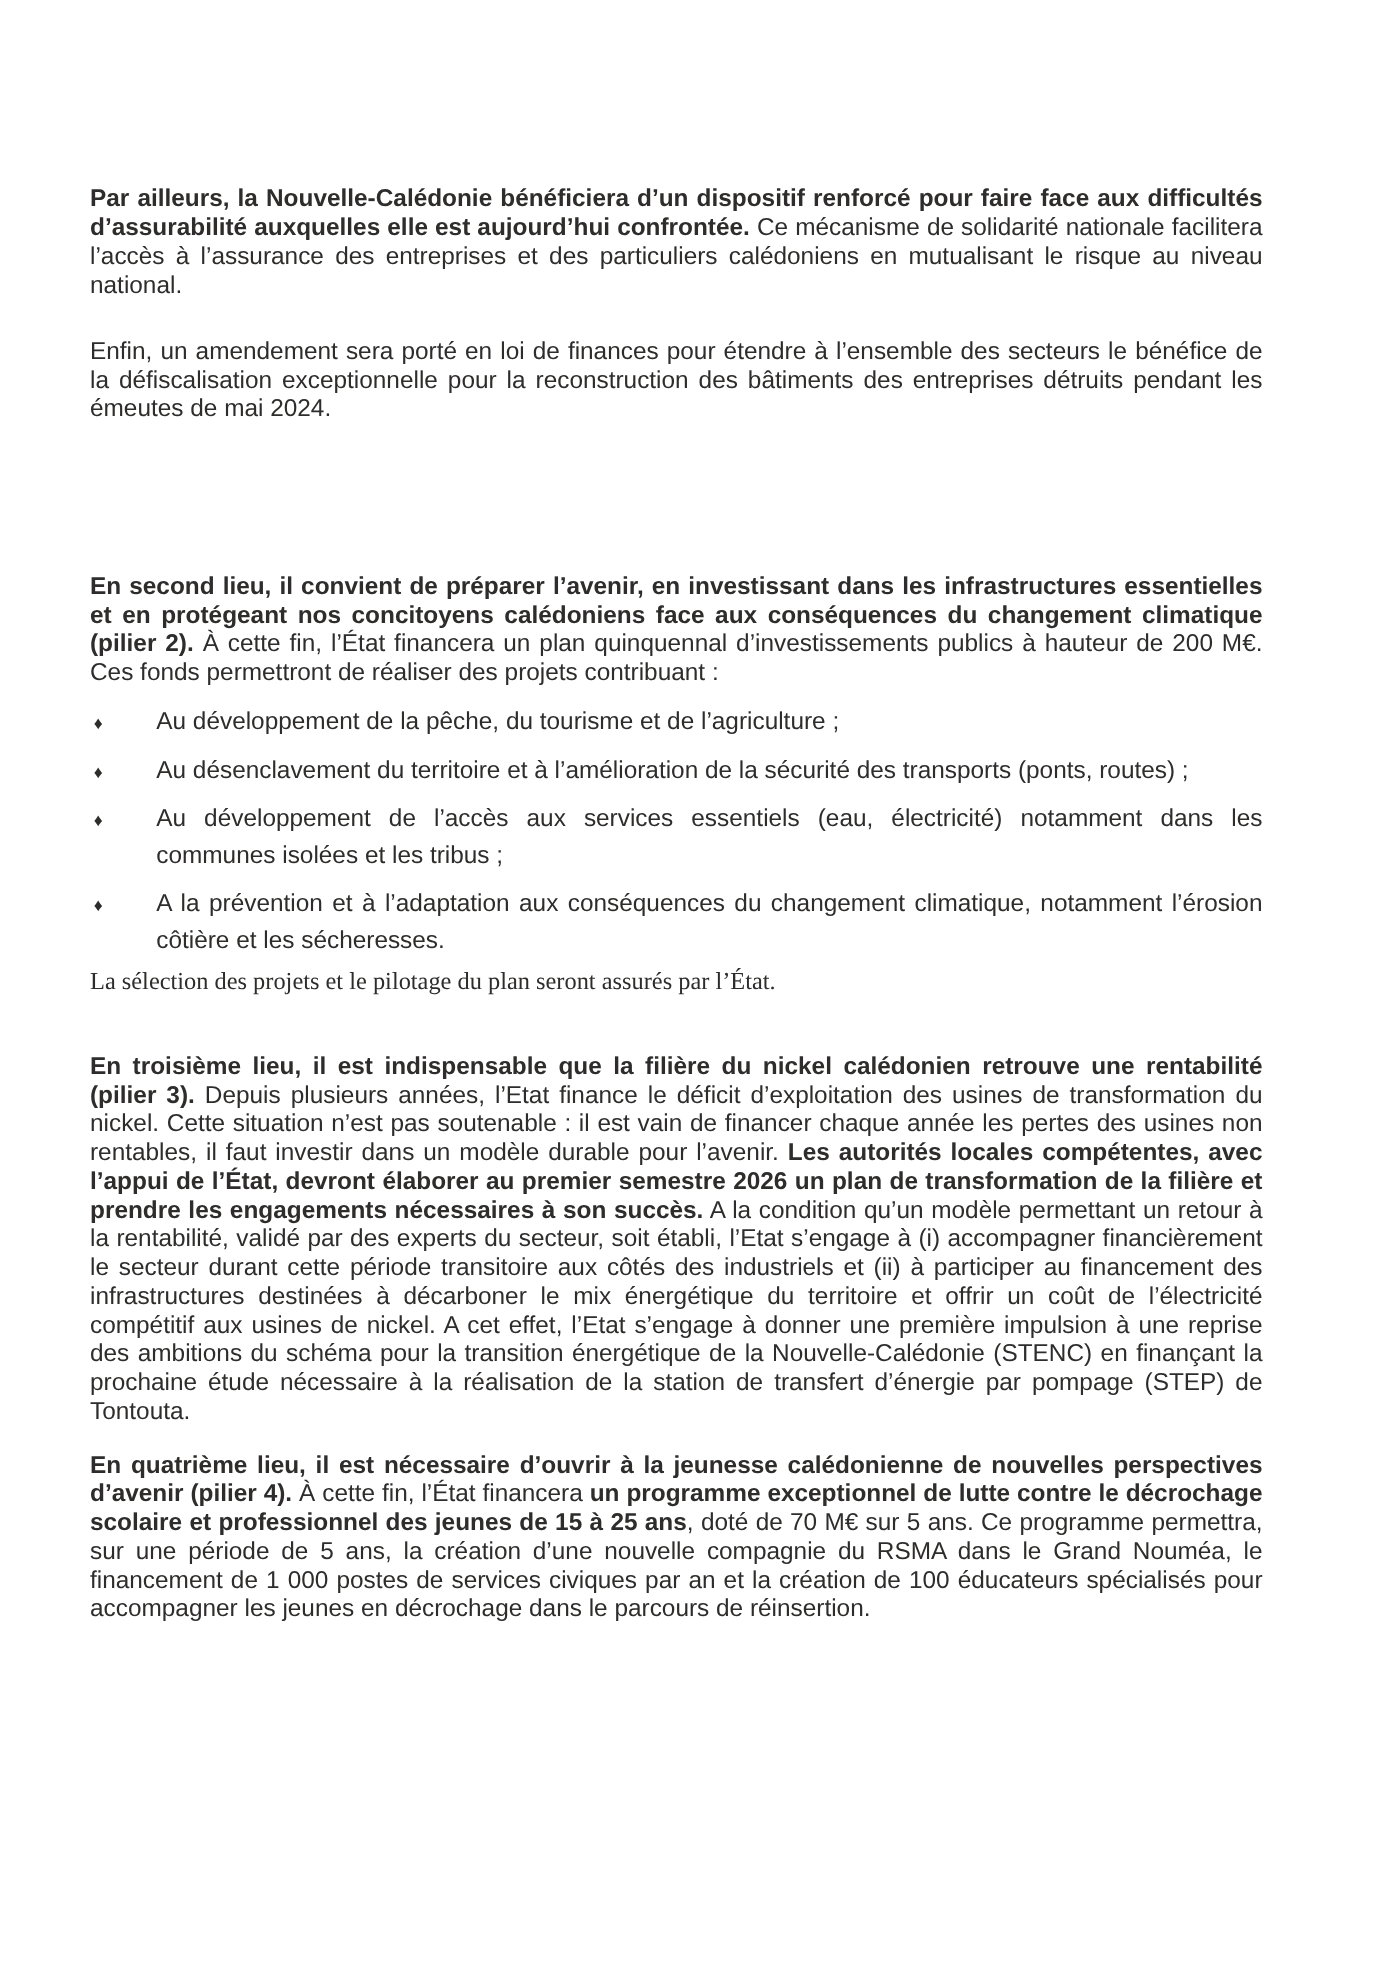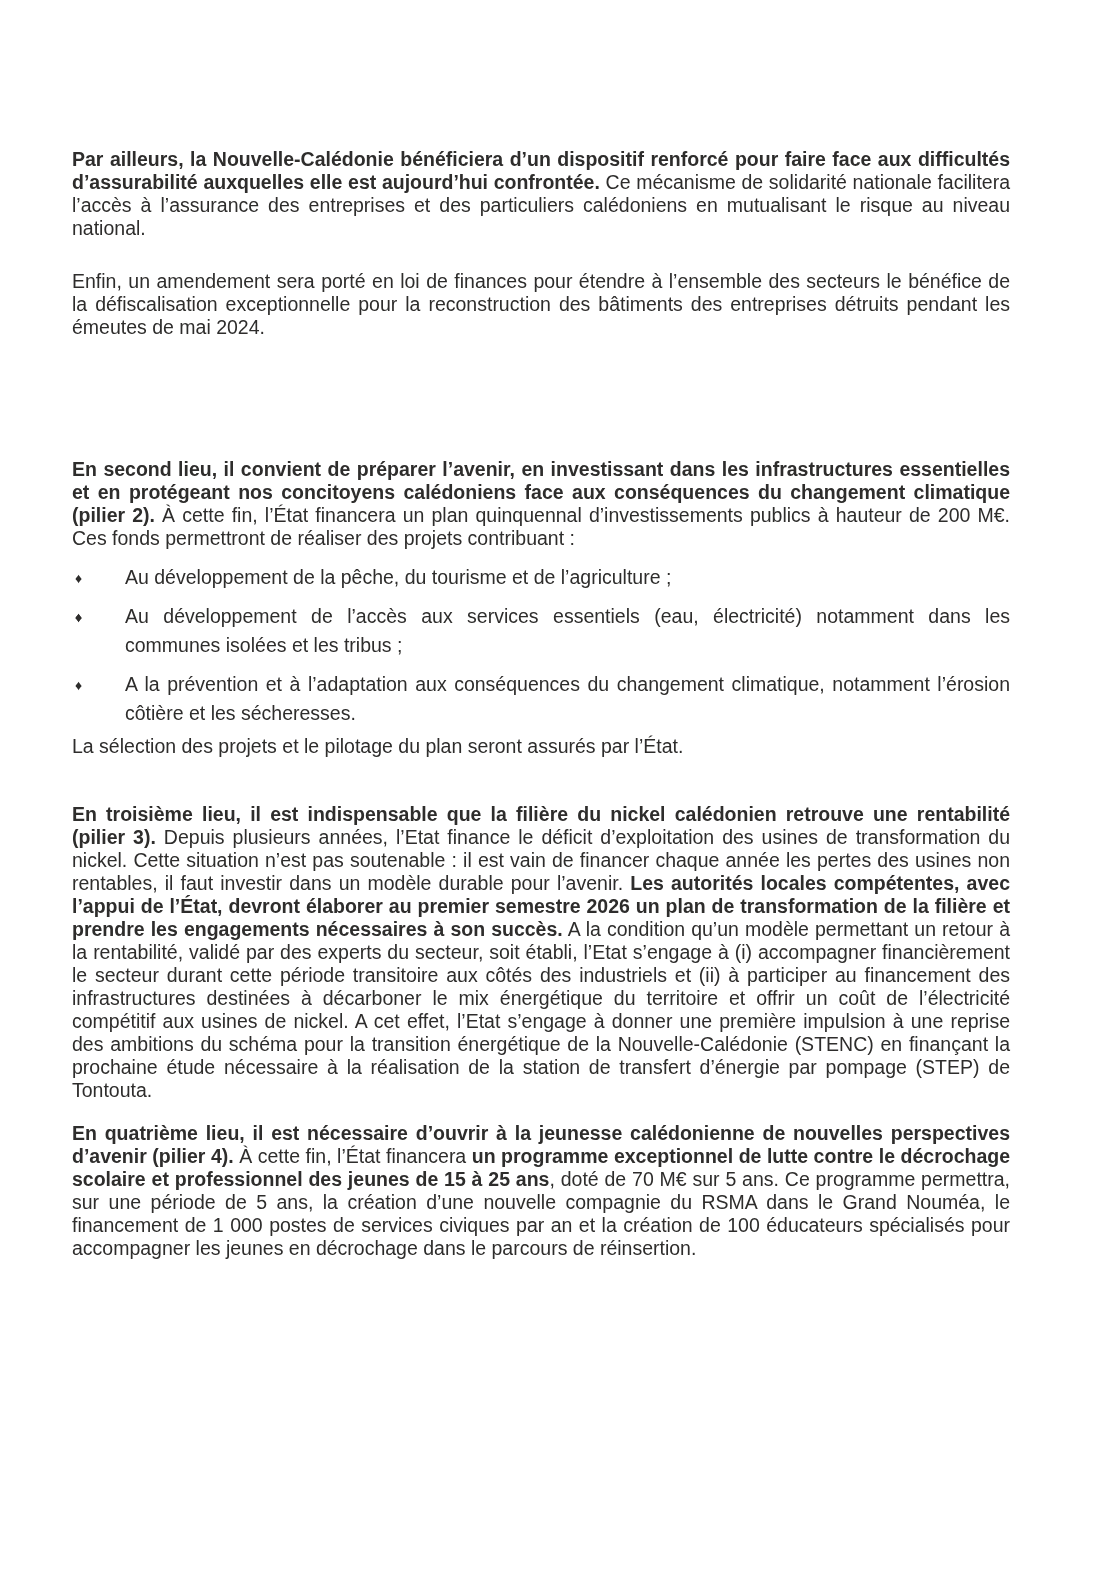--- a/index.html
+++ b/index.html
@@ -24,21 +24,21 @@
   .para {
     margin: 0;
     font-size: 19.5px;
     line-height: 23px;
     text-align: justify;
   }
   .bold { font-weight: 700; }
   .p-solidarite  { margin-bottom: 30px; }
   .p-amendement  { margin-bottom: 119px; }
   .p-pilier2     { margin-bottom: 13px; }
-  .p-selection   { margin-bottom: 45px; }
+  .p-selection   { margin-bottom: 45px; font-family: Liberation Serif, serif; }
   .p-pilier3     { margin-bottom: 20px; }
   .p-pilier4     { margin-bottom: 0; }
   ul.plan-list {
     list-style: none;
     margin: 0;
     padding: 0;
   }
   ul.plan-list li {
     position: relative;
     padding-left: 53px;
@@ -62,21 +62,21 @@
 <div class="page">
 
   <p class="para p-solidarite"><span class="bold">Par ailleurs, la Nouvelle-Calédonie bénéficiera d’un dispositif renforcé pour faire face aux difficultés d’assurabilité auxquelles elle est aujourd’hui confrontée.</span><span> Ce mécanisme de solidarité nationale facilitera l’accès à l’assurance des entreprises et des particuliers calédoniens en mutualisant le risque au niveau national.</span></p>
 
   <p class="para p-amendement"><span>Enfin, un amendement sera porté en loi de finances pour étendre à l’ensemble des secteurs le bénéfice de la défiscalisation exceptionnelle pour la reconstruction des bâtiments des entreprises détruits pendant les émeutes de mai 2024.</span></p>
 
   <p class="para p-pilier2"><span class="bold">En second lieu, il convient de préparer l’avenir, en investissant dans les infrastructures essentielles et en protégeant nos concitoyens calédoniens face aux conséquences du changement climatique (pilier 2).</span><span> À cette fin, l’État financera un plan quinquennal d’investissements publics à hauteur de 200&nbsp;M€. Ces fonds permettront de réaliser des projets contribuant&nbsp;:</span></p>
 
   <ul class="plan-list">
     <li><span class="marker">♦</span><span>Au développement de la pêche, du tourisme et de l’agriculture&nbsp;;</span></li>
-    <li><span class="marker">♦</span></li>
+    <li><span class="marker">♦</span><span>Au désenclavement du territoire et à l’amélioration de la sécurité des transports (ponts, routes)&nbsp;;</span></li>
     <li><span class="marker">♦</span><span>Au développement de l’accès aux services essentiels (eau, électricité) notamment dans les communes isolées et les tribus&nbsp;;</span></li>
     <li><span class="marker">♦</span><span>A la prévention et à l’adaptation aux conséquences du changement climatique, notamment l’érosion côtière et les sécheresses.</span></li>
   </ul>
 
   <p class="para p-selection"><span>La sélection des projets et le pilotage du plan seront assurés par l’État.</span></p>
 
   <p class="para p-pilier3"><span class="bold">En troisième lieu, il est indispensable que la filière du nickel calédonien retrouve une rentabilité (pilier 3).</span><span> Depuis plusieurs années, l’Etat finance le déficit d’exploitation des usines de transformation du nickel. Cette situation n’est pas soutenable&nbsp;: il est vain de financer chaque année les pertes des usines non rentables, il faut investir dans un modèle durable pour l’avenir. </span><span class="bold">Les autorités locales compétentes, avec l’appui de l’État, devront élaborer au premier semestre 2026 un plan de transformation de la filière et prendre les engagements nécessaires à son succès.</span><span> A la condition qu’un modèle permettant un retour à la rentabilité, validé par des experts du secteur, soit établi, l’Etat s’engage à (i) accompagner financièrement le secteur durant cette période transitoire aux côtés des industriels et (ii) à participer au financement des infrastructures destinées à décarboner le mix énergétique du territoire et offrir un coût de l’électricité compétitif aux usines de nickel. A cet effet, l’Etat s’engage à donner une première impulsion à une reprise des ambitions du schéma pour la transition énergétique de la Nouvelle-Calédonie (STENC) en finançant la prochaine étude nécessaire à la réalisation de la station de transfert d’énergie par pompage (STEP) de Tontouta.</span></p>
 
   <p class="para p-pilier4"><span class="bold">En quatrième lieu, il est nécessaire d’ouvrir à la jeunesse calédonienne de nouvelles perspectives d’avenir (pilier 4).</span><span> À cette fin, l’État financera </span><span class="bold">un programme exceptionnel de lutte contre le décrochage scolaire et professionnel des jeunes de 15 à 25 ans</span><span>, doté de 70&nbsp;M€ sur 5 ans. Ce programme permettra, sur une période de 5 ans, la création d’une nouvelle compagnie du RSMA dans le Grand Nouméa, le financement de 1&nbsp;000 postes de services civiques par an et la création de 100 éducateurs spécialisés pour accompagner les jeunes en décrochage dans le parcours de réinsertion.</span></p>
 

